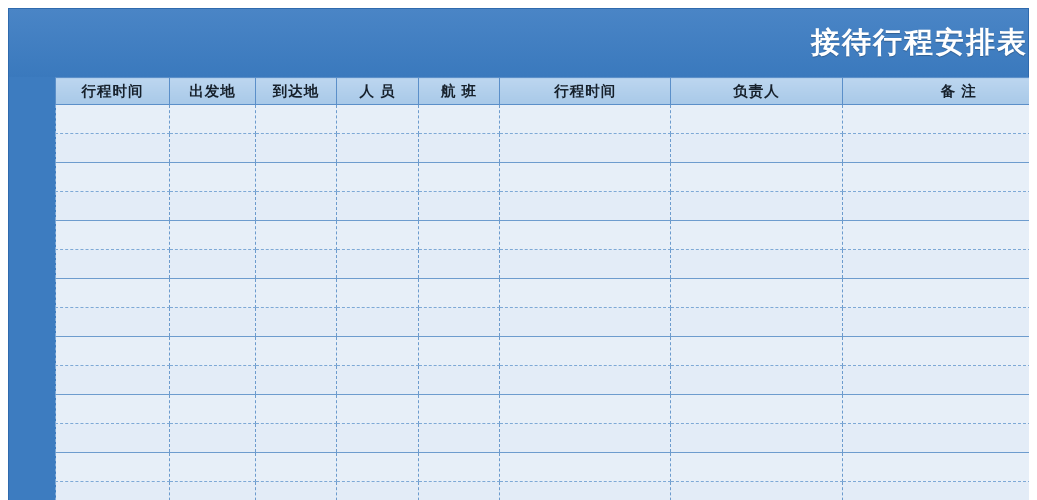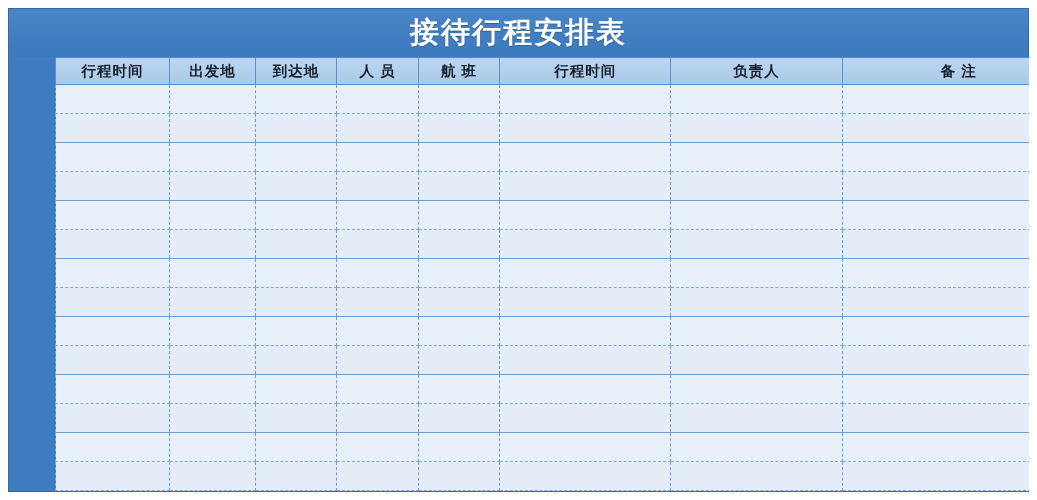--- a/index.html
+++ b/index.html
@@ -20,24 +20,24 @@
   .sheet {
     position: absolute;
     left: 8px;
     top: 8px;
     width: 1021px;
     box-sizing: border-box;
     background: #3d7cc0;
     border: 1px solid #2f6aad;
   }
   .title-bar {
-    height: 48px;
+    height: 68px;
     display: flex;
     align-items: center;
-    justify-content: center;
+    justify-content: flex-end;
     background: linear-gradient(to bottom, #4a85c6 0%, #3a79bd 100%);
   }
   .title-text {
     color: #ffffff;
     font-size: 29px;
     font-weight: bold;
     letter-spacing: 2px;
     text-shadow: 0 1px 1px rgba(0,0,0,0.25);
   }
   table.grid {

